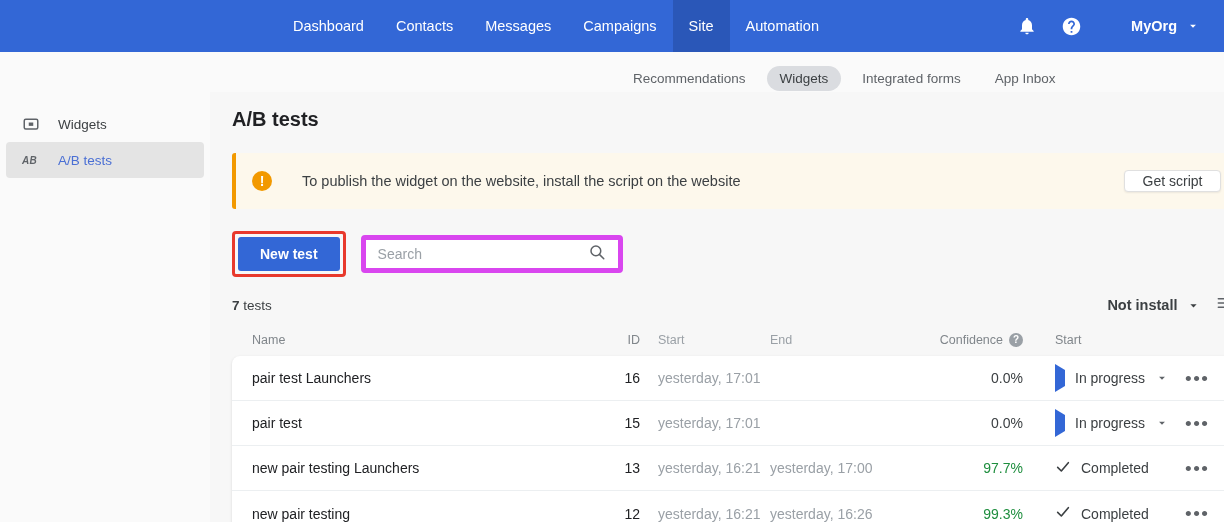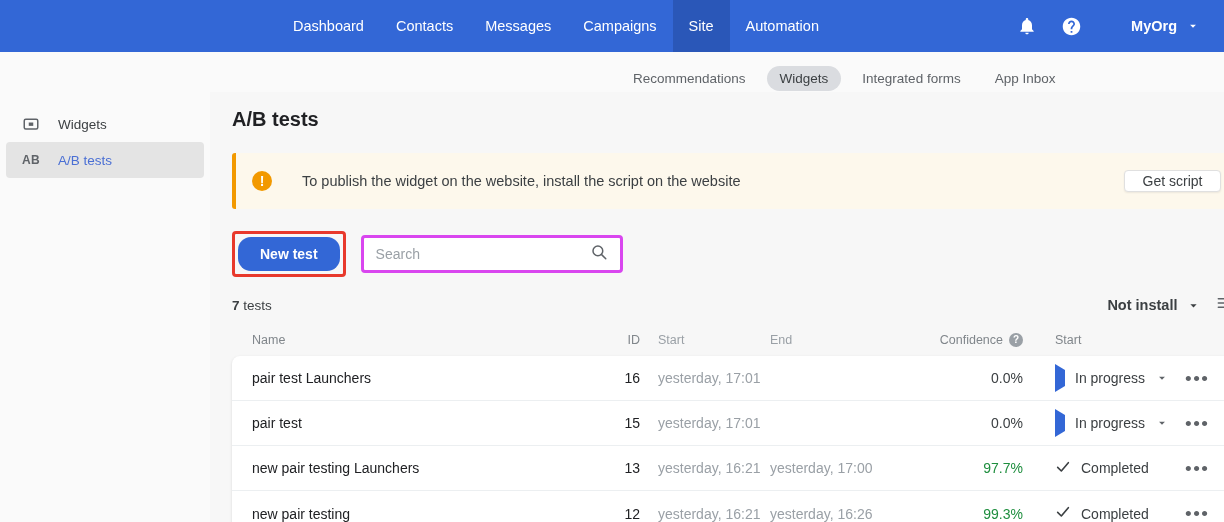--- a/index.html
+++ b/index.html
@@ -69,21 +69,21 @@
     display: flex; align-items: center;
     height: 36px; margin: 0 6px 0 6px;
     padding-left: 16px; border-radius: 4px;
     cursor: pointer; gap: 16px;
   }
   .side-item.active { background: #e4e4e4; }
   .side-icon {
     width: 20px; display: flex; align-items: center; justify-content: flex-start;
   }
   .side-ab {
-    font-size: 12px; font-weight: bold; color: #5f6368; letter-spacing: .3px;
+    font-size: 10px; font-weight: bold; color: #5f6368; letter-spacing: .3px; font-style: italic;
   }
   .side-label { font-size: 13.5px; color: #3c4043; }
   .side-item.active .side-label { color: #4a6fd4; }
 
   
   .main { flex: 1; padding: 0 0 0 12px; position: relative; }
 
   .page-title {
     font-size: 20px; font-weight: bold; color: #202124;
     margin: 16px 0 0 10px;
@@ -115,28 +115,28 @@
   .toolbar {
     display: flex; align-items: center;
     margin: 22px 0 0 10px; position: relative;
   }
   .newtest-wrap {
     border: 3px solid #e8392c; border-radius: 4px;
     padding: 3px; display: inline-block;
   }
   .newtest {
     background: #3367d6; color: #fff;
-    border: none; border-radius: 13px;
+    border: none; border-radius: 3px;
     font-size: 14px; font-weight: bold;
     padding: 9px 22px; cursor: pointer;
     font-family: "Liberation Sans", sans-serif;
   }
   .search-box {
     margin-left: 15px; width: 262px; height: 38px;
-    background: #fff; border: 3px solid #d946ef; border-radius: 4px;
+    background: #fff; border: 5px solid #d946ef; border-radius: 4px;
     display: flex; align-items: center; padding: 0 12px;
   }
   .search-box input {
     flex: 1; border: none; outline: none; font-size: 14px;
     color: #3c4043; font-family: "Liberation Sans", sans-serif;
     background: transparent;
   }
   .search-box input::placeholder { color: #9aa0a6; }
 
   .countrow {

